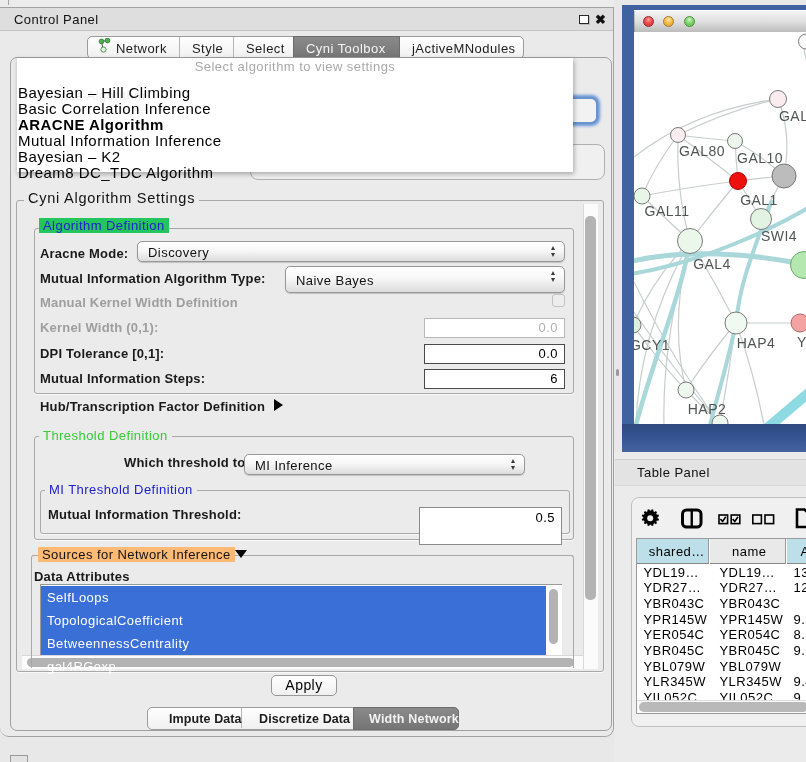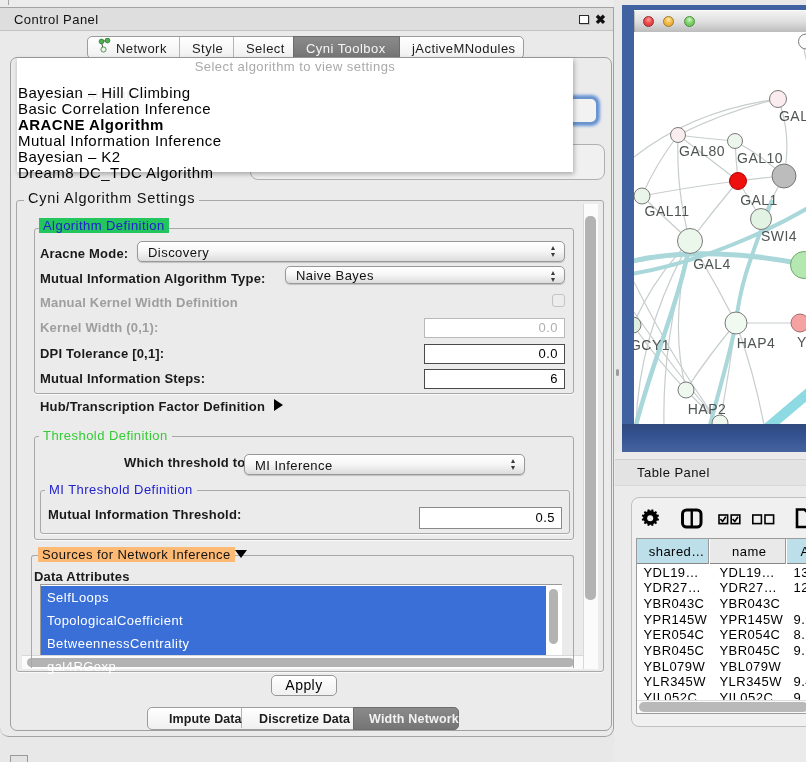--- a/index.html
+++ b/index.html
@@ -81,21 +81,21 @@
 
   <div class="lbl abs" style="left:40px;top:246px;">Aracne Mode:</div>
   <div class="combo" style="left:137px;top:241px;width:428px;height:21px;text-align:right;">
     <div class="ctext">Discovery</div>
     <div class="carrows" style="right:6px;top:4px;">
         <div class="up"></div>
         <div class="dn"></div>
       </div>
   </div>
   <div class="lbl abs" style="left:40px;top:271px;">Mutual Information Algorithm Type:</div>
-  <div class="combo" style="left:285px;top:266px;width:280px;height:18px;padding-left:24px;">
+  <div class="combo" style="left:285px;top:266px;width:280px;height:27px;padding-left:24px;">
     <div class="ctext">Naive Bayes</div>
     <div class="carrows" style="right:6px;top:4px;">
         <div class="up"></div>
         <div class="dn"></div>
       </div>
   </div>
   <div class="dislbl abs" style="left:40px;top:295px;">Manual Kernel Width Definition</div>
   <div class="abs" style="left:552px;top:294px;width:13px;height:13px;border:1px solid #c3c3c3;border-radius:3px;background:#ededed;"></div>
   <div class="dislbl abs" style="left:40px;top:320px;">Kernel Width (0,1):</div>
   <div class="field" style="left:424px;top:318px;width:141px;height:20px;border:1px solid #b9b9b9;color:#b0b0b0;line-height:18px;">0.0</div>
@@ -114,21 +114,21 @@
     <div class="ctext">MI Inference</div>
     <div class="carrows" style="right:6px;top:4px;">
         <div class="up"></div>
         <div class="dn"></div>
       </div>
   </div>
 
   <div class="group" style="left:40px;top:490px;width:530px;height:44px;"></div>
   <div class="gtitle abs" style="left:45px;top:482px;background:#ebebeb;color:#2222cc;">MI Threshold Definition</div>
   <div class="lbl abs" style="left:48px;top:507px;">Mutual Information Threshold:</div>
-  <div class="field" style="left:419px;top:507px;width:143px;height:22px;border:1px solid #8a8a8a;color:#000;line-height:20px;">0.5</div>
+  <div class="field" style="left:419px;top:507px;width:143px;height:38px;border:1px solid #8a8a8a;color:#000;line-height:20px;">0.5</div>
 
   <div class="abs" style="left:31px;top:555px;width:543px;height:113px;border:1px solid #a8a8a8;border-bottom:none;border-radius:3px 3px 0 0;"></div>
   <div class="gtitle abs" style="left:38px;top:547px;background:#fdba74;color:#111;">Sources for Network Inference</div>
   <div class="abs" style="left:235px;top:549.5px;width:0;height:0;border-left:6.5px solid transparent;border-right:6.5px solid transparent;border-top:8.5px solid #000;"></div>
   <div class="lbl abs" style="left:34px;top:569px;">Data Attributes</div>
 
   <div class="abs" style="left:40px;top:584px;width:522px;height:71px;background:#fff;border-left:1px solid #9a9a9a;border-top:1px solid #9a9a9a;"></div>
   <div class="abs" style="left:41px;top:586px;width:505px;height:69px;background:#3a6fd8;"></div>
   <div class="abs" style="left:47px;top:586px;width:400px;font-size:13px;color:#fff;line-height:23px;">SelfLoops<br>TopologicalCoefficient<br>BetweennessCentrality<br>gal4RGexp</div>
   <div class="thumb" style="left:549px;top:589px;width:9px;height:55px;"></div>

